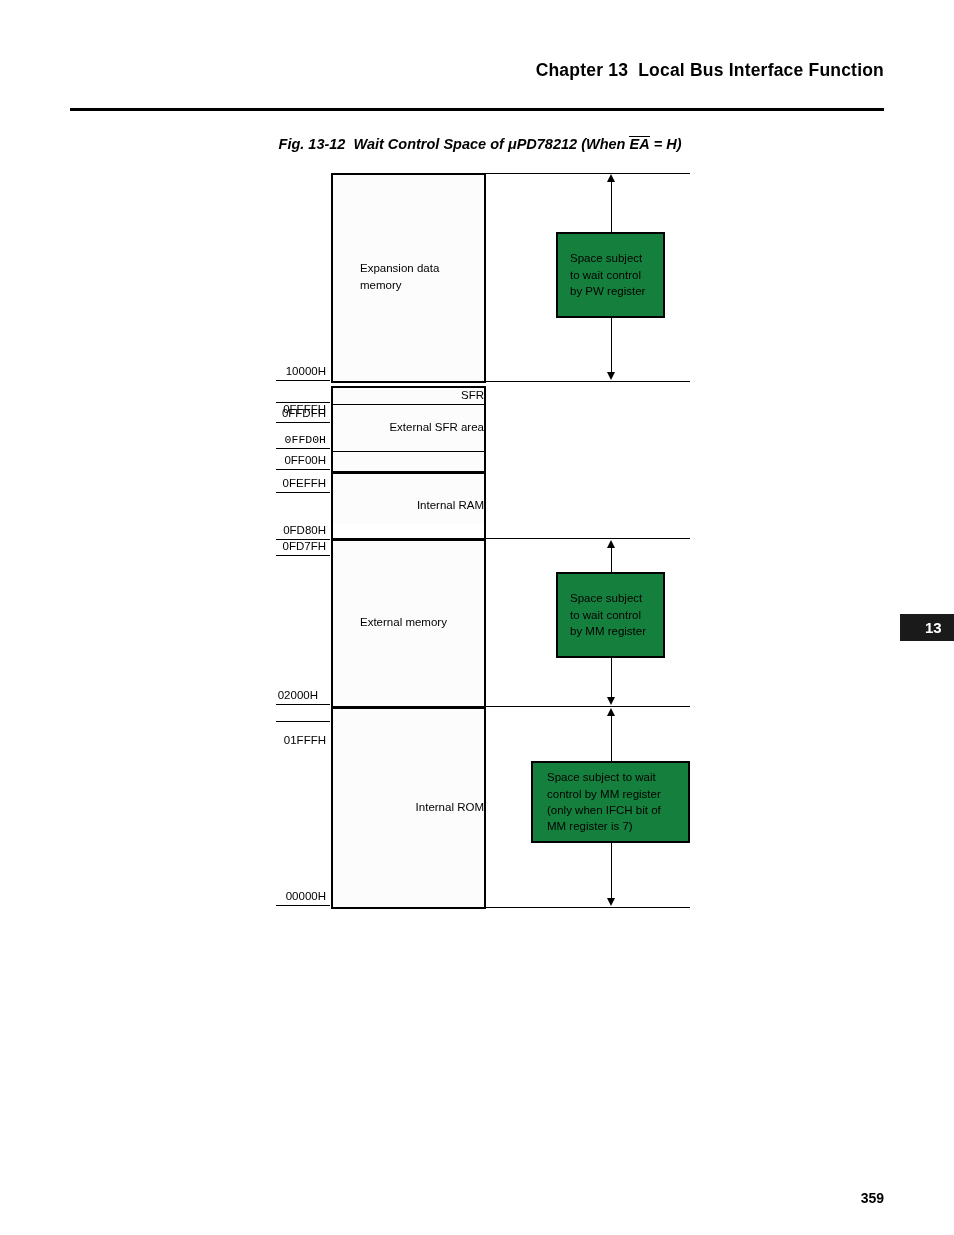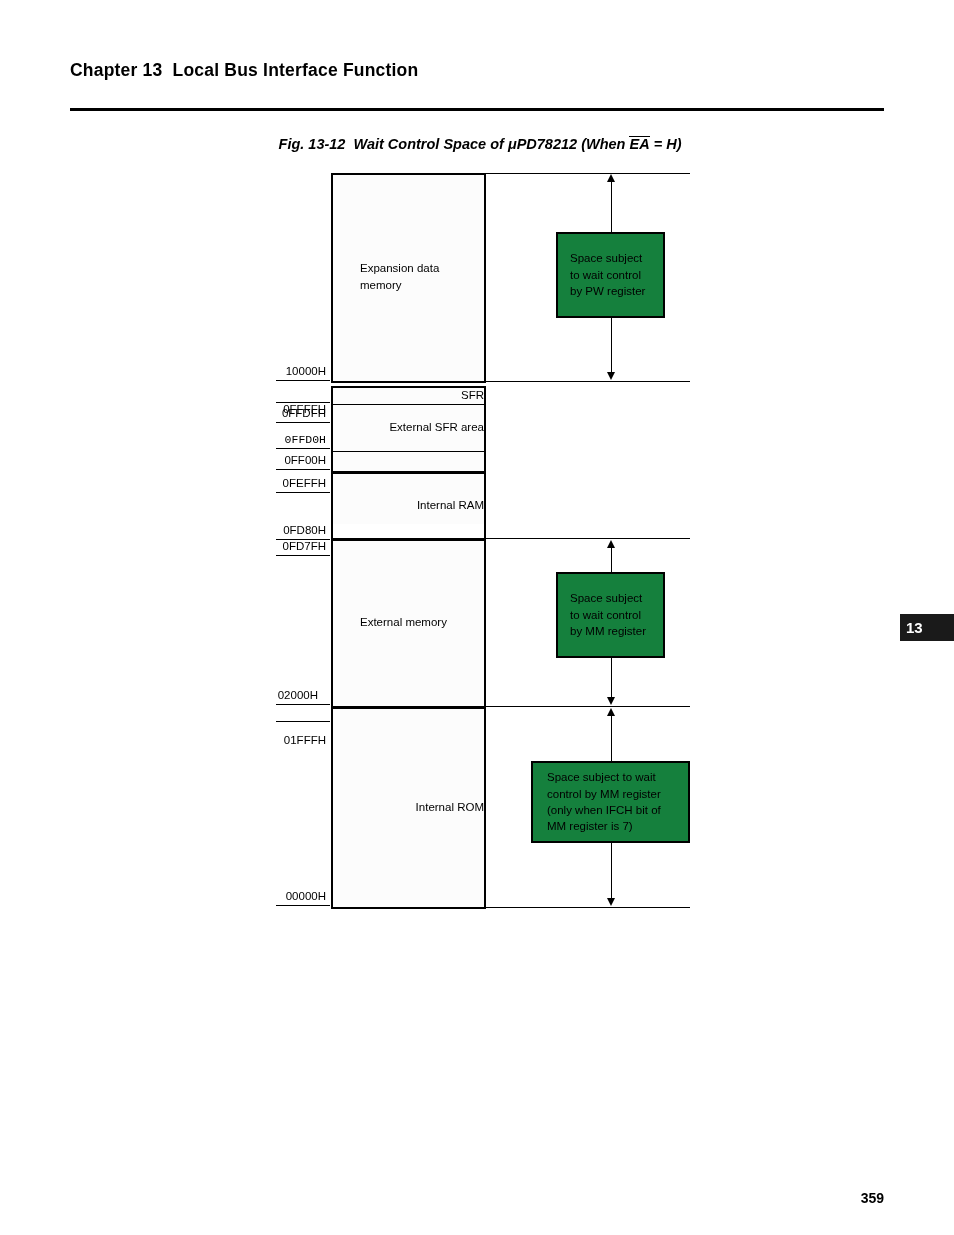--- a/index.html
+++ b/index.html
@@ -15,21 +15,21 @@
     color: #000000;
     overflow: hidden;
   }
 
   
   .page-header {
     position: absolute;
     left: 70px;
     top: 60px;
     width: 814px;
-    text-align: left;
+    text-align: right;
     font-size: 17.5px;
     font-weight: bold;
     letter-spacing: 0.2px;
     white-space: nowrap;
   }
   .header-rule {
     position: absolute;
     left: 70px;
     top: 108px;
     width: 814px;
@@ -144,21 +144,21 @@
     right: 0;
     top: 614px;
     width: 54px;
     height: 27px;
     background: #1a1a1a;
     color: #ffffff;
     font-size: 15px;
     font-weight: bold;
     display: flex;
     align-items: center;
-    padding-left: 6px;
+    padding-left: 25px;
     box-sizing: border-box;
   }
 
   
   .page-number {
     position: absolute;
     right: 70px;
     top: 1190px;
     font-size: 14px;
     font-weight: bold;

